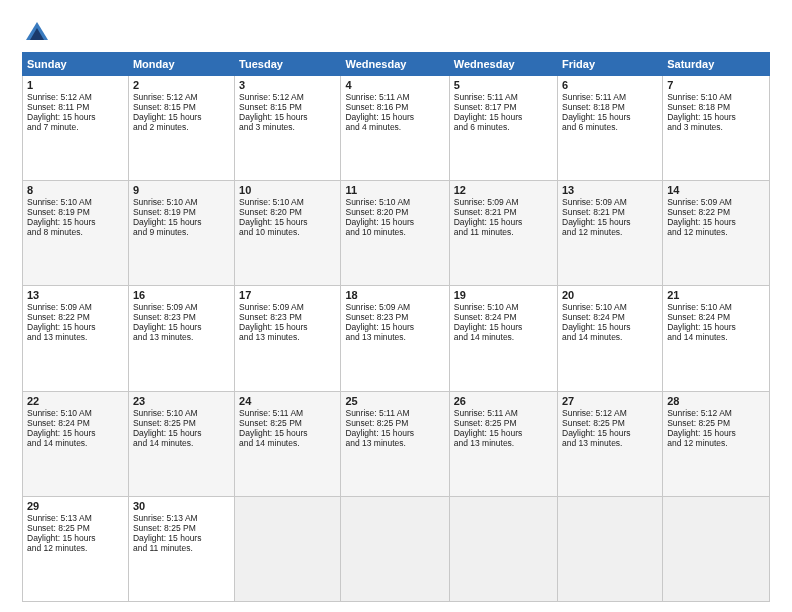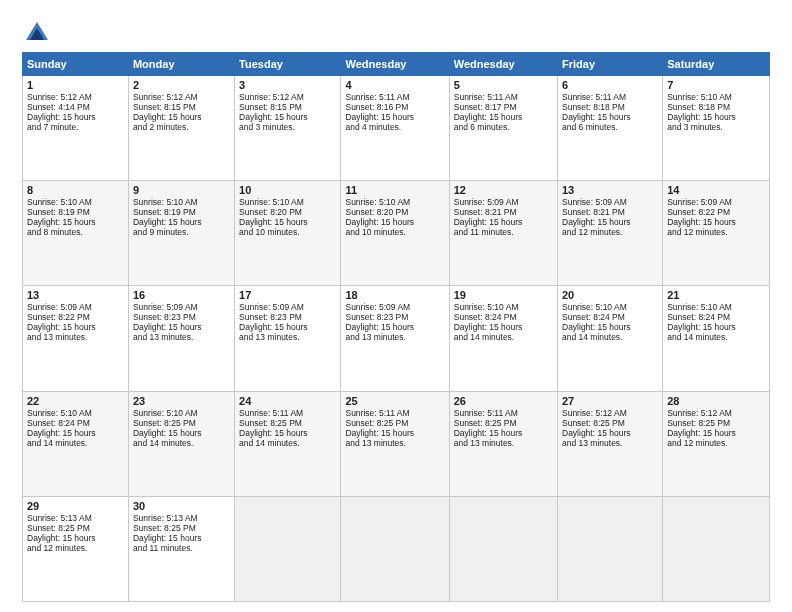--- a/index.html
+++ b/index.html
@@ -121,21 +121,21 @@
           <th>Wednesday</th>
           <th>Friday</th>
           <th>Saturday</th>
         </tr>
     </thead>
     <tbody id="calendar-body">
     <tr>
           <td>
             <span class="day-num">1</span>
             <div>Sunrise: 5:12 AM</div>
-            <div>Sunset: 4:14 PM</div>
+            <div>Sunset: 8:11 PM</div>
             <div>Daylight: 15 hours</div>
             <div>and 7 minute.</div>
           </td>
           <td>
             <span class="day-num">2</span>
             <div>Sunrise: 5:12 AM</div>
             <div>Sunset: 8:15 PM</div>
             <div>Daylight: 15 hours</div>
             <div>and 2 minutes.</div>
           </td>

